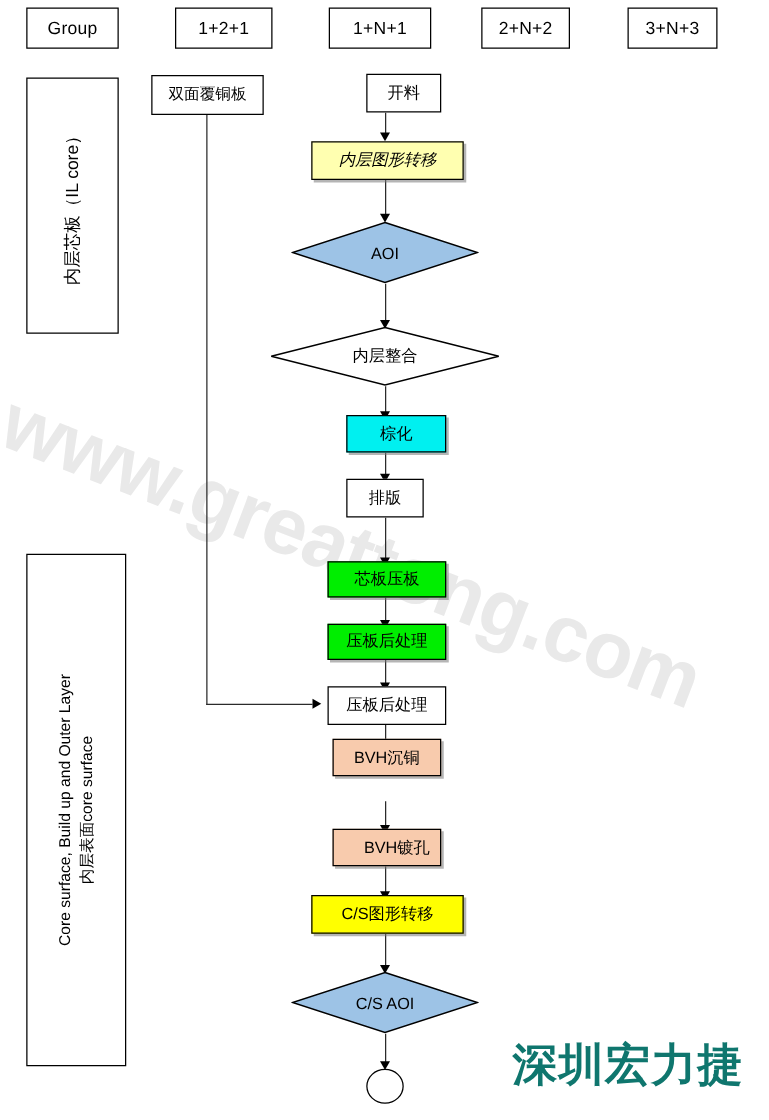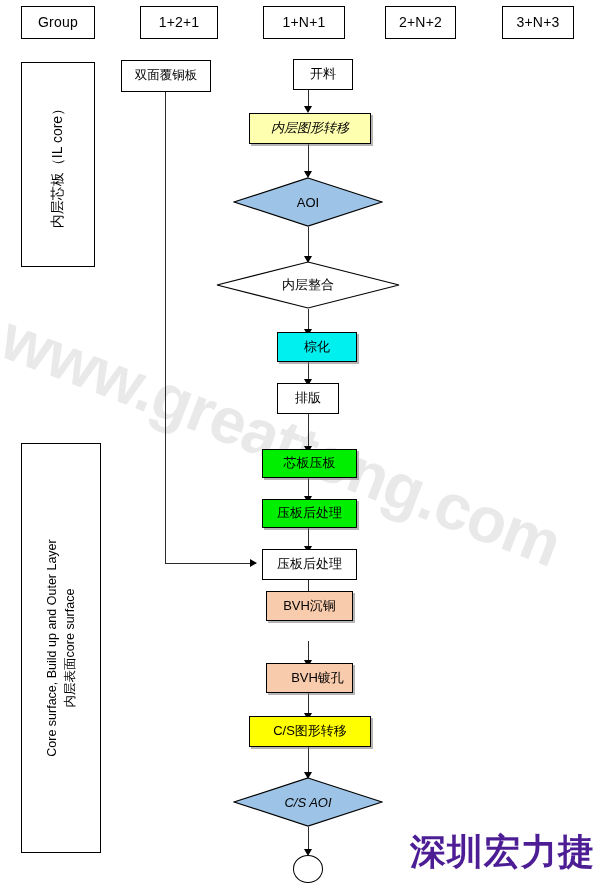--- a/index.html
+++ b/index.html
@@ -32,21 +32,21 @@
     letter-spacing: -1px;
     pointer-events: none;
     user-select: none;
   }
   .watermark-brand {
     position: absolute;
     left: 410px;
     top: 828px;
     font-size: 36px;
     font-weight: bold;
-    color: #4c1d95;
+    color: #0f766e;
     letter-spacing: 1px;
     white-space: nowrap;
     pointer-events: none;
     user-select: none;
   }
 
   
   .node {
     position: absolute;
     box-sizing: border-box;
@@ -231,21 +231,21 @@
   <div class="arrowdown" style="left:303.5px; top:660px;"></div>
 
   <div class="node shadow" style="left:266px; top:663px; width:87px; height:30px; background:#f8cbad;padding-left:16px;">BVH镀孔</div>
   <div class="vline" style="left:307.5px; top:693px; height:22px;"></div>
   <div class="arrowdown" style="left:303.5px; top:713px;"></div>
 
   <div class="node shadow" style="left:249px; top:716px; width:122px; height:31px; background:#ffff00;">C/S图形转移</div>
   <div class="vline" style="left:307.5px; top:747px; height:27px;"></div>
   <div class="arrowdown" style="left:303.5px; top:772px;"></div>
 
-  <div class="diamond" style="left:233px; top:777px; width:150px; height:50px;font-style:italic;">
+  <div class="diamond" style="left:233px; top:777px; width:150px; height:50px;">
     <svg viewBox="0 0 150 50" preserveAspectRatio="none">
       <polygon points="75,1 149,25 75,49 1,25" fill="#9dc3e6" stroke="#000" stroke-width="1.2"></polygon>
     </svg>
     <span class="dlabel">C/S AOI</span>
   </div>
   <div class="vline" style="left:307.5px; top:827px; height:24px;"></div>
   <div class="arrowdown" style="left:303.5px; top:849px;"></div>
 
   <div class="terminator" style="left:293px; top:855px; width:30px; height:28px;"></div>
 

